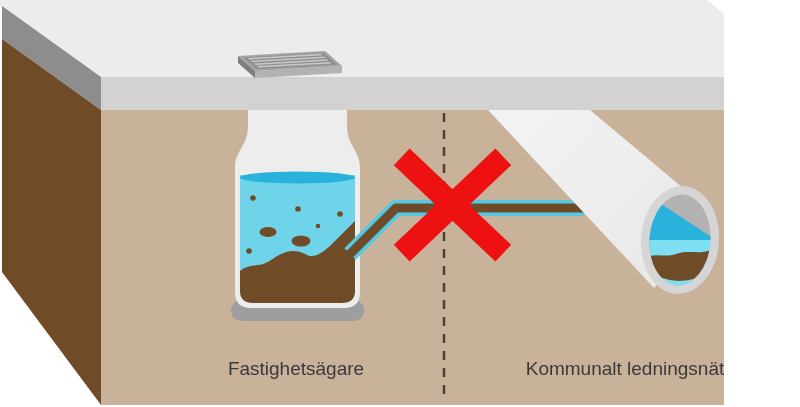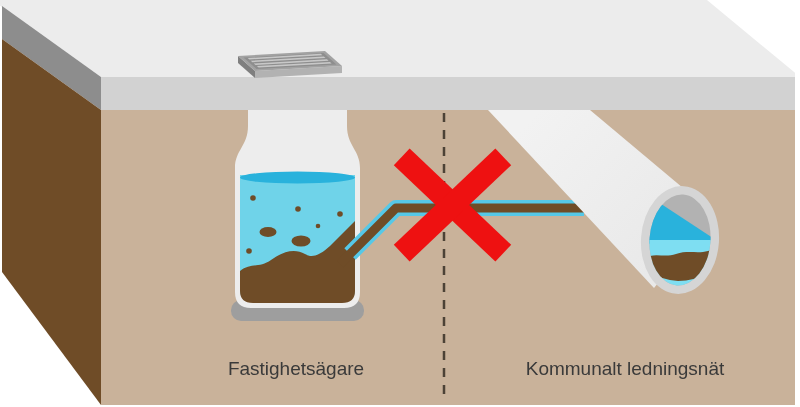--- a/index.html
+++ b/index.html
@@ -1,16 +1,16 @@
 <!DOCTYPE html>
 <html><head>
 <meta charset="utf-8">
 <style>
   html,body{margin:0;padding:0;background:#ffffff;}
-  .stage{position:relative;width:795px;height:407px;overflow:hidden;background:#ffffff;
+  .stage{position:relative;width:724px;height:407px;overflow:hidden;background:#ffffff;
          font-family:"Liberation Sans",sans-serif;}
   svg{display:block;}
   text.zone-label{font-family:"Liberation Sans",sans-serif;font-size:19px;}
 </style>
 </head>
 <body>
 
 <div class="stage">
 <svg width="800" height="407" viewBox="0 0 800 407">
   <defs>

